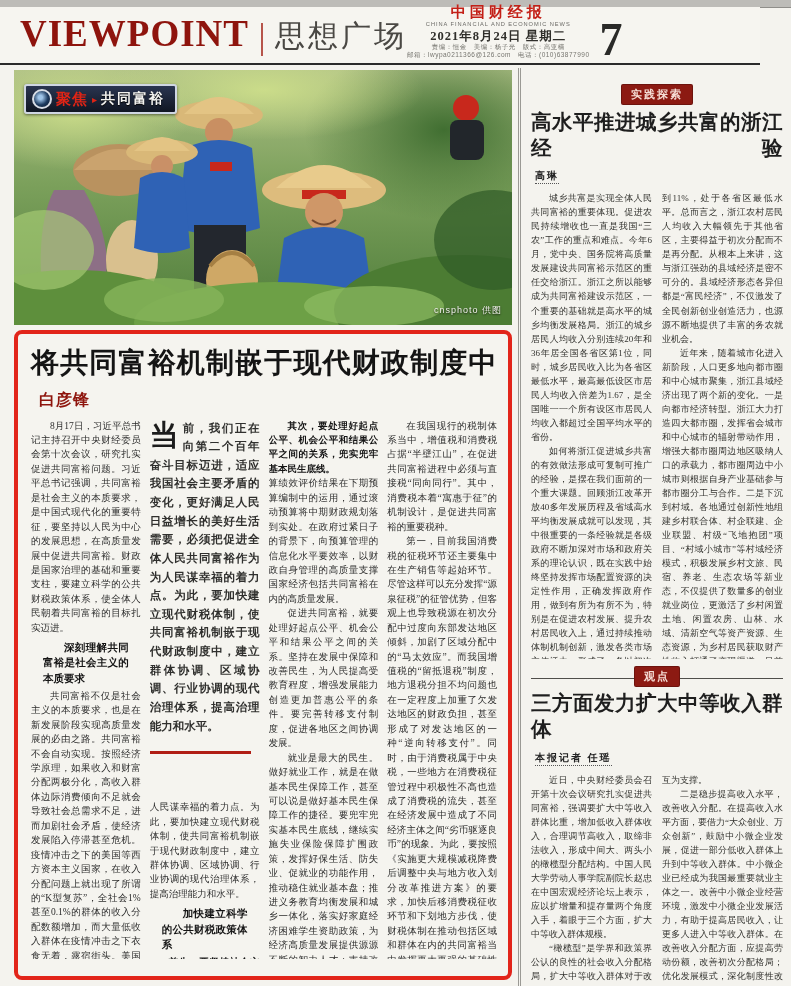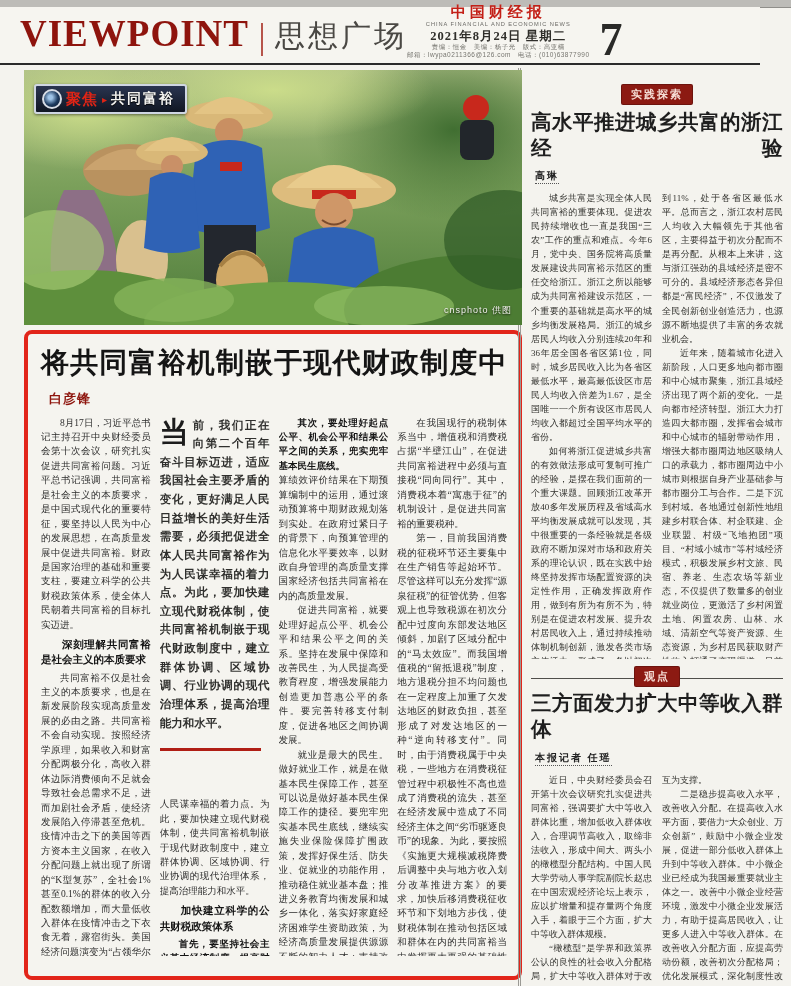--- a/index.html
+++ b/index.html
@@ -26,21 +26,21 @@
   .masthead{display:flex;align-items:flex-end;gap:8px;}
   .mh-info{text-align:center;line-height:1.15;padding-bottom:1px;}
   .mh-name{font-size:15px;font-weight:700;color:#c32017;letter-spacing:4px;}
   .mh-en{font-size:6px;color:#6b6a66;letter-spacing:1px;font-family:"Liberation Sans",sans-serif;transform:scale(.95);}
   .mh-date{font-size:12.5px;font-weight:700;color:#2f2e2a;letter-spacing:1px;margin-top:1px;}
   .mh-tiny{font-size:6.5px;color:#76756f;letter-spacing:.5px;font-family:"Liberation Sans",sans-serif;white-space:nowrap;}
   .mh-page{font-size:46px;font-weight:700;color:#2a2a28;line-height:.85;padding:0 4px 0 2px;}
 
   
   .content{position:absolute;top:68px;left:0;width:791px;height:918px;display:flex;}
-  .left-col{width:512px;box-sizing:border-box;padding:2px 0 0 24px;}
+  .left-col{width:512px;box-sizing:border-box;padding:2px 0 0 14px;}
   .right-col{flex:1;box-sizing:border-box;margin-left:6px;border-left:3px double #9a9994;padding:14px 8px 0 10px;}
 
   
   .photo{position:relative;margin:0;width:498px;height:255px;overflow:hidden;}
   .photo svg{display:block;}
   .photo-badge{
     position:absolute;top:14px;left:10px;
     display:flex;align-items:center;gap:4px;
     background:linear-gradient(180deg,#2a3550,#101623);
     border:2px solid #cfd6e2;border-radius:3px;
@@ -59,27 +59,27 @@
   
   .main-article{
     margin-top:5px;width:498px;height:650px;box-sizing:border-box;
     border:4px solid #e2251a;border-radius:8px;
     padding:10px 11px 8px 13px;background:#f5f4ef;overflow:hidden;
   }
   .main-title{
     margin:2px 0 10px 0;font-size:28px;font-weight:700;color:#141414;
     letter-spacing:.5px;text-align:justify;text-align-last:justify;line-height:1.2;
   }
-  .main-author{font-size:13px;font-weight:700;color:#8e150d;margin:0 0 8px 8px;letter-spacing:1px;}
+  .main-author{font-size:16px;font-weight:700;color:#8e150d;margin:0 0 8px 8px;letter-spacing:1px;}
   .cols{display:flex;gap:9px;height:540px;overflow:hidden;}
   .col{flex:1;font-size:9.5px;line-height:1.52;text-align:justify;color:#2c2c2c;overflow:hidden;}
   .blk{margin:0;}
   .blk-p{text-indent:2em;}
   .blk-pc{text-indent:0;}
-  .blk-h{font-weight:700;font-size:10.5px;text-indent:2em;margin:5px 0 3px;color:#141414;line-height:1.45;}
+  .blk-h{font-weight:700;font-size:10.5px;text-indent:2em;margin:5px 12px 3px;color:#141414;line-height:1.45;}
   .blk-b{font-weight:700;text-indent:2em;color:#141414;}
   .blk-lead{font-size:11.5px;line-height:1.62;font-weight:700;color:#30302e;text-align:justify;}
   .blk-lead::first-letter{float:left;font-size:29px;line-height:.95;padding:3px 4px 0 0;font-weight:900;color:#1c1c1c;}
   .blk-rule{height:3px;background:#b01e15;width:92%;margin:16px 0 0 0;}
   .blk-gap{height:46px;}
 
   
   .badge-wrap{text-align:center;margin:2px 0 6px;}
   .badge{
     display:inline-block;background:#8c1a12;color:#f6ded6;

